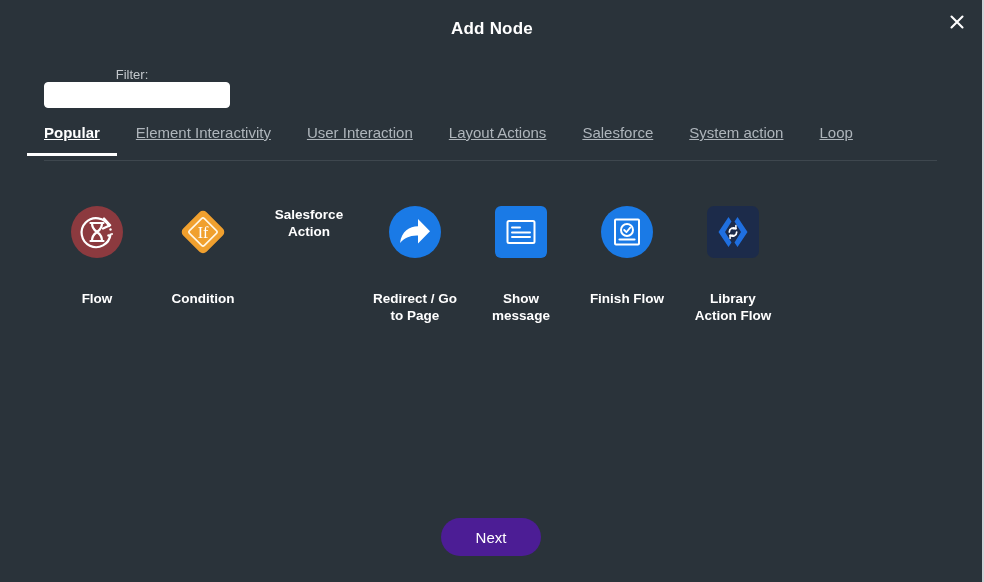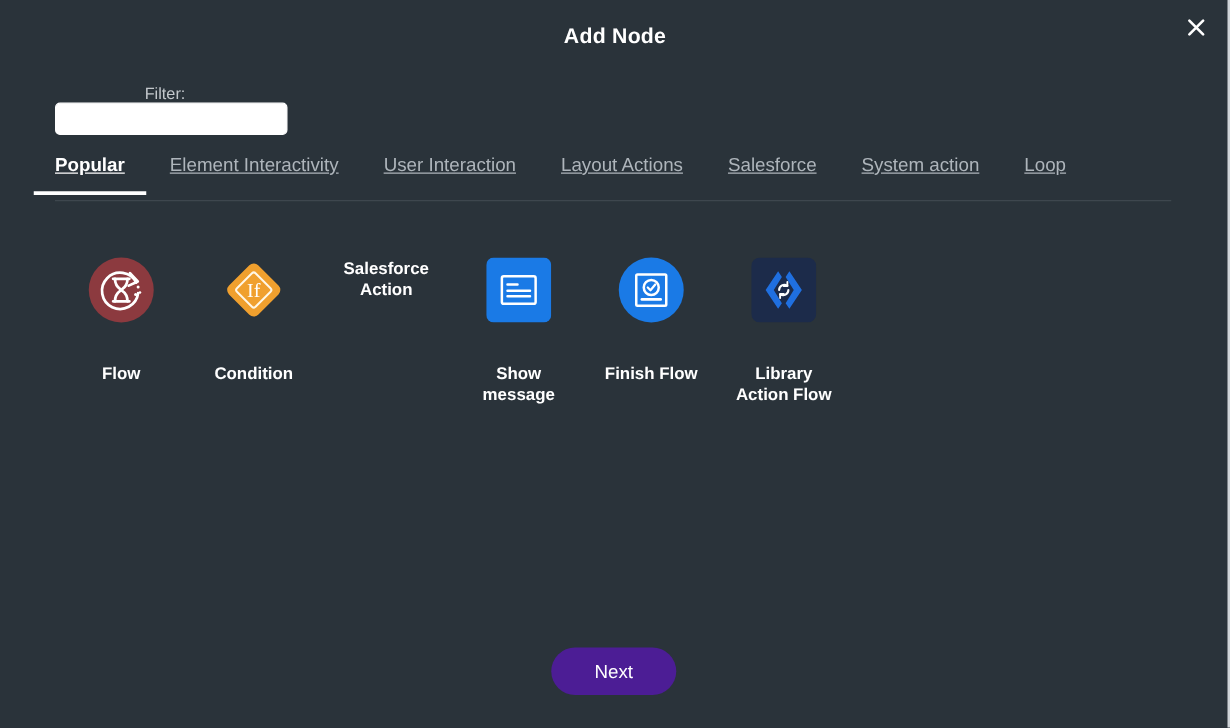--- a/index.html
+++ b/index.html
@@ -246,20 +246,32 @@
       </div>
       <div class="node-label">Condition</div>
     </div>
 
     <div class="node-card selected">
       <div class="node-label">Salesforce
 Action</div>
     </div>
 
 
+    <div class="node-card">
+      <div class="node-icon-shell">
+        <span>
+          <svg class="ico" width="54" height="54" viewBox="0 0 54 54" aria-hidden="true">
+            <circle cx="27" cy="27" r="26" fill="#1a7ae6"></circle>
+            <path d="M12 38 c1.5 -12 9.5 -16.5 18 -16.8 V14 l12 12.2 l-12 12.2 V30.6 c-8 -0.4 -13.5 2.6 -18 7.4 z" fill="#ffffff"></path>
+          </svg>
+        </span>
+      </div>
+      <div class="node-label">Redirect / Go
+to Page</div>
+    </div>
 
     <div class="node-card">
       <div class="node-icon-shell">
         <span>
           <svg class="ico" width="52" height="52" viewBox="0 0 52 52" aria-hidden="true">
             <rect x="0" y="0" width="52" height="52" rx="6" fill="#1a7ae6"></rect>
             <rect x="12.5" y="15" width="27" height="22" rx="1.5" fill="none" stroke="#ffffff" stroke-width="2"></rect>
             <path d="M17 21.5 H25 M17 26.5 H35 M17 31 H35" stroke="#ffffff" stroke-width="2" stroke-linecap="round"></path>
           </svg>
         </span>

